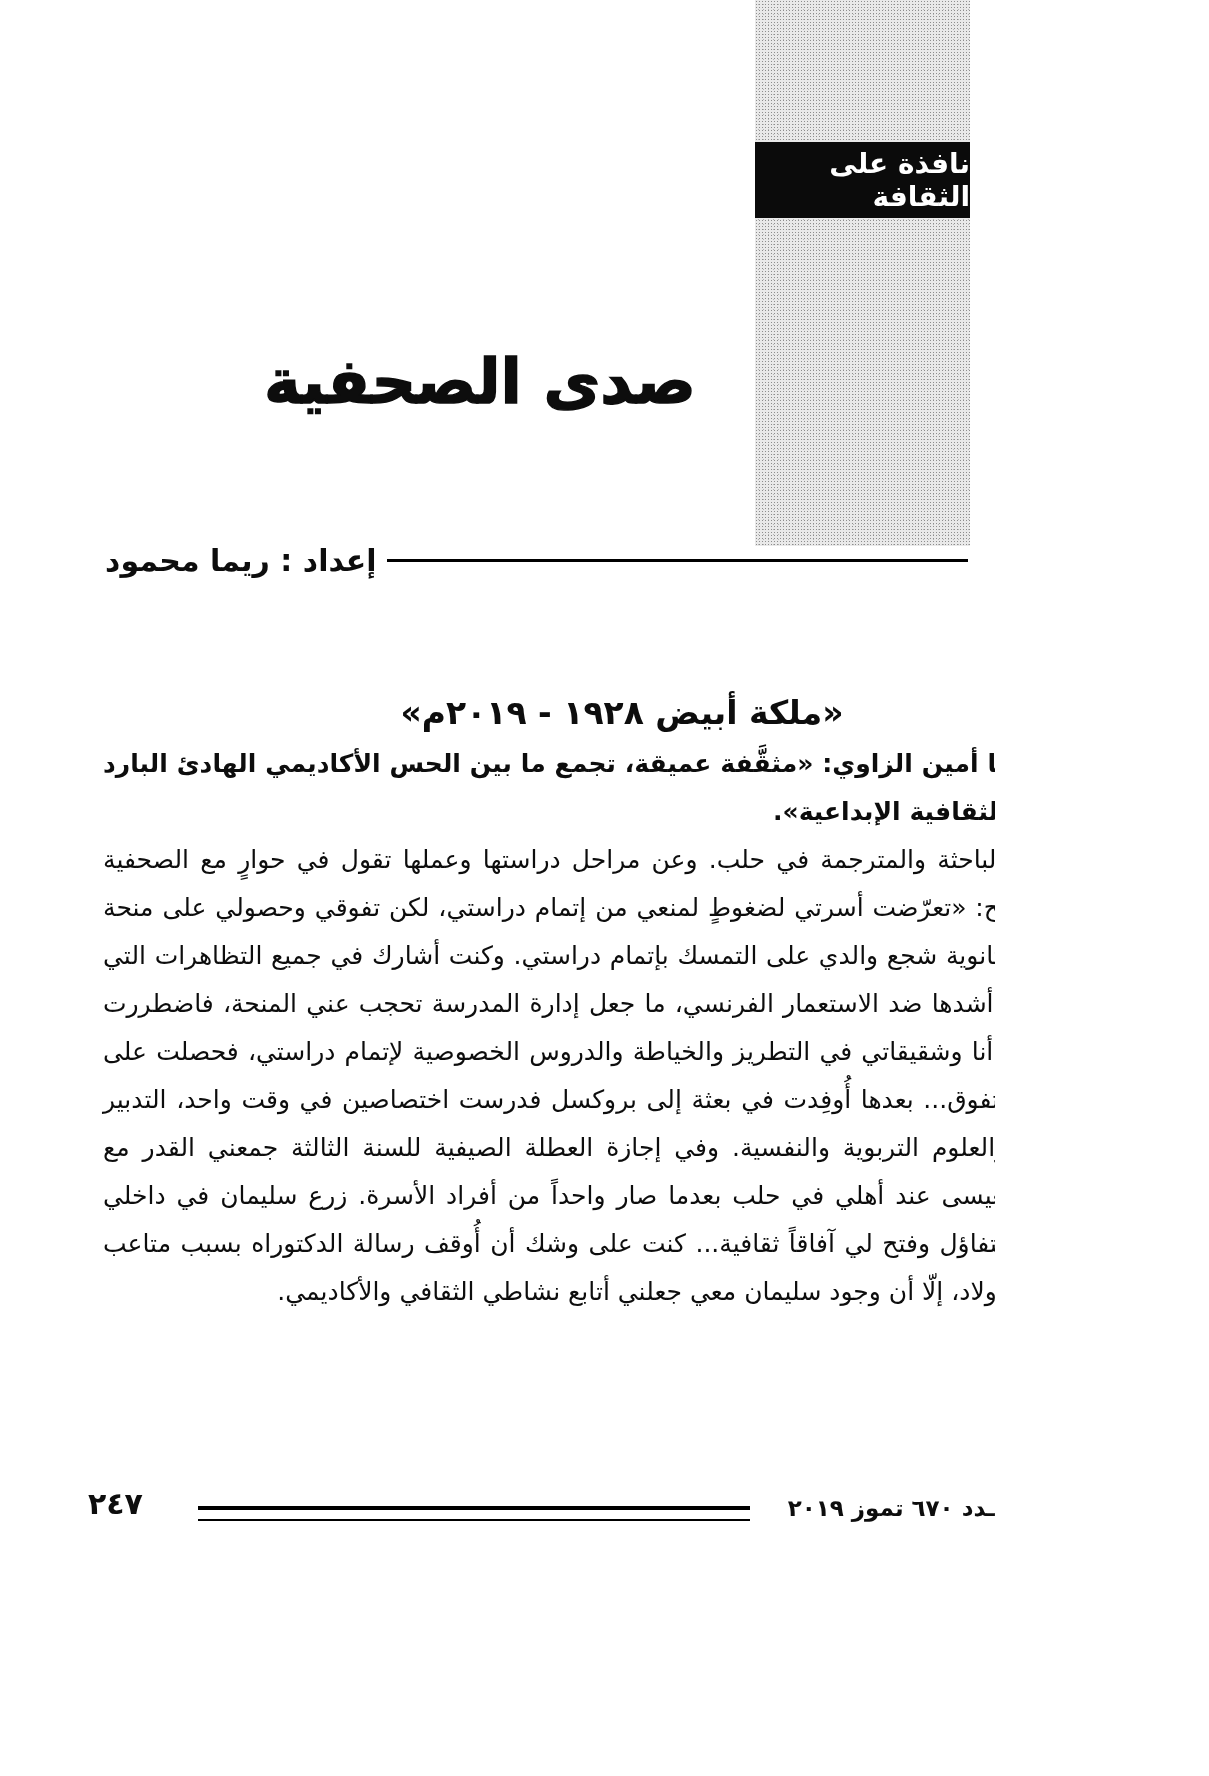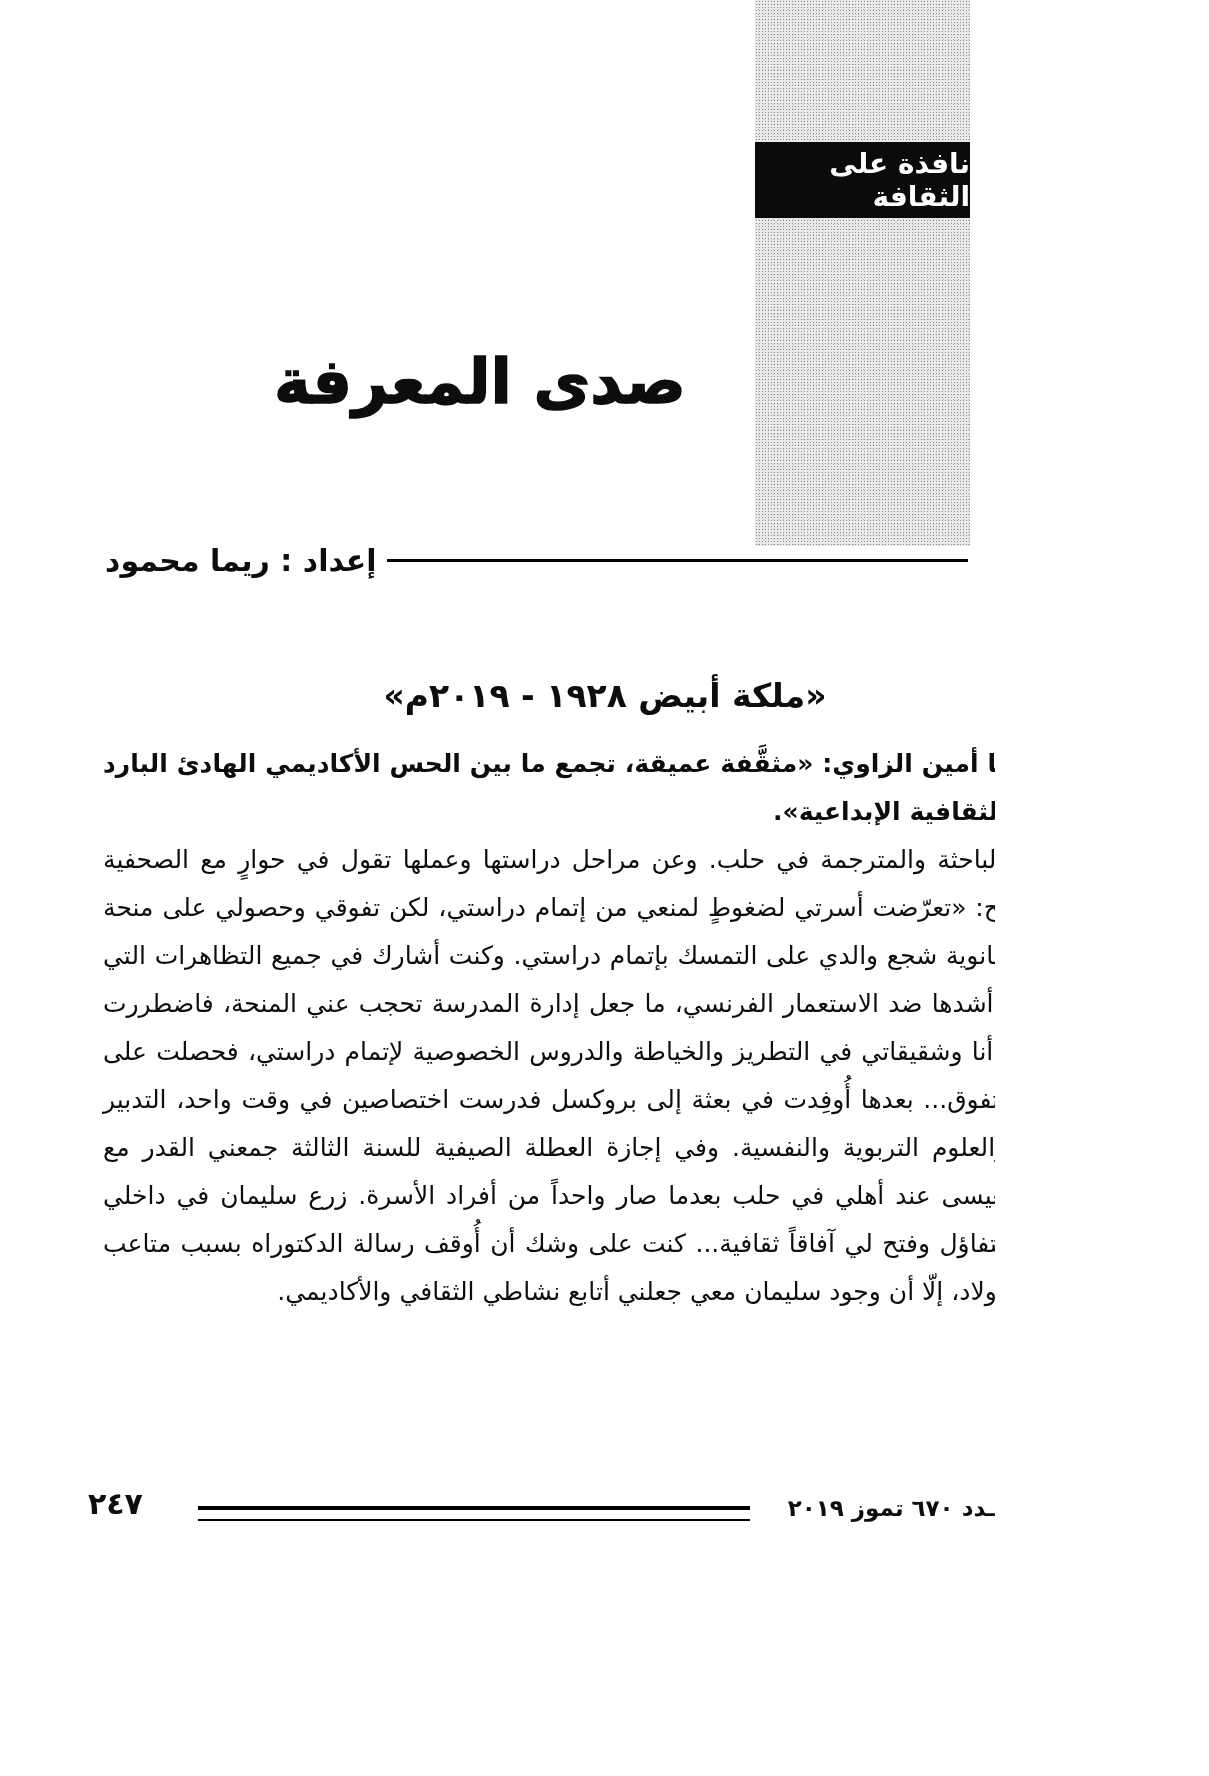--- a/index.html
+++ b/index.html
@@ -69,21 +69,21 @@
   .byline-rule{
     flex:1;
     height:3px;
     background:#000;
   }
 
   .article-heading{
     position:absolute;
     top:676px; left:105px;
     width:1000px;
-    margin:0;
+    margin:17px;
     text-align:center;
     direction:rtl;
     font-size:33px;
     font-weight:bold;
   }
 
   .article-body{
     position:absolute;
     top:740px; left:103px;
     width:1004px;
@@ -130,21 +130,21 @@
 <body>
 
 <div class="page">
 
   <div class="halftone-band">
     <div class="culture-box">
       <span>نافذة على الثقافة</span>
     </div>
   </div>
 
-  <h1 class="main-title">صدى المعرفة</h1>
+  <h1 class="main-title">صدى الصحفية</h1>
 
   <div class="byline-row">
     <span class="byline-text">إعداد : ريما محمود</span>
     <span class="byline-rule"></span>
   </div>
 
   <h2 class="article-heading">«ملكة أبيض ١٩٢٨ - ٢٠١٩م»</h2>
 
   <div class="article-body">
     <p class="bold">وصفها أمين الزاوي: «مثقَّفة عميقة، تجمع ما بين الحس الأكاديمي الهادئ البارد والحرية الثقافية الإبداعية».</p>

